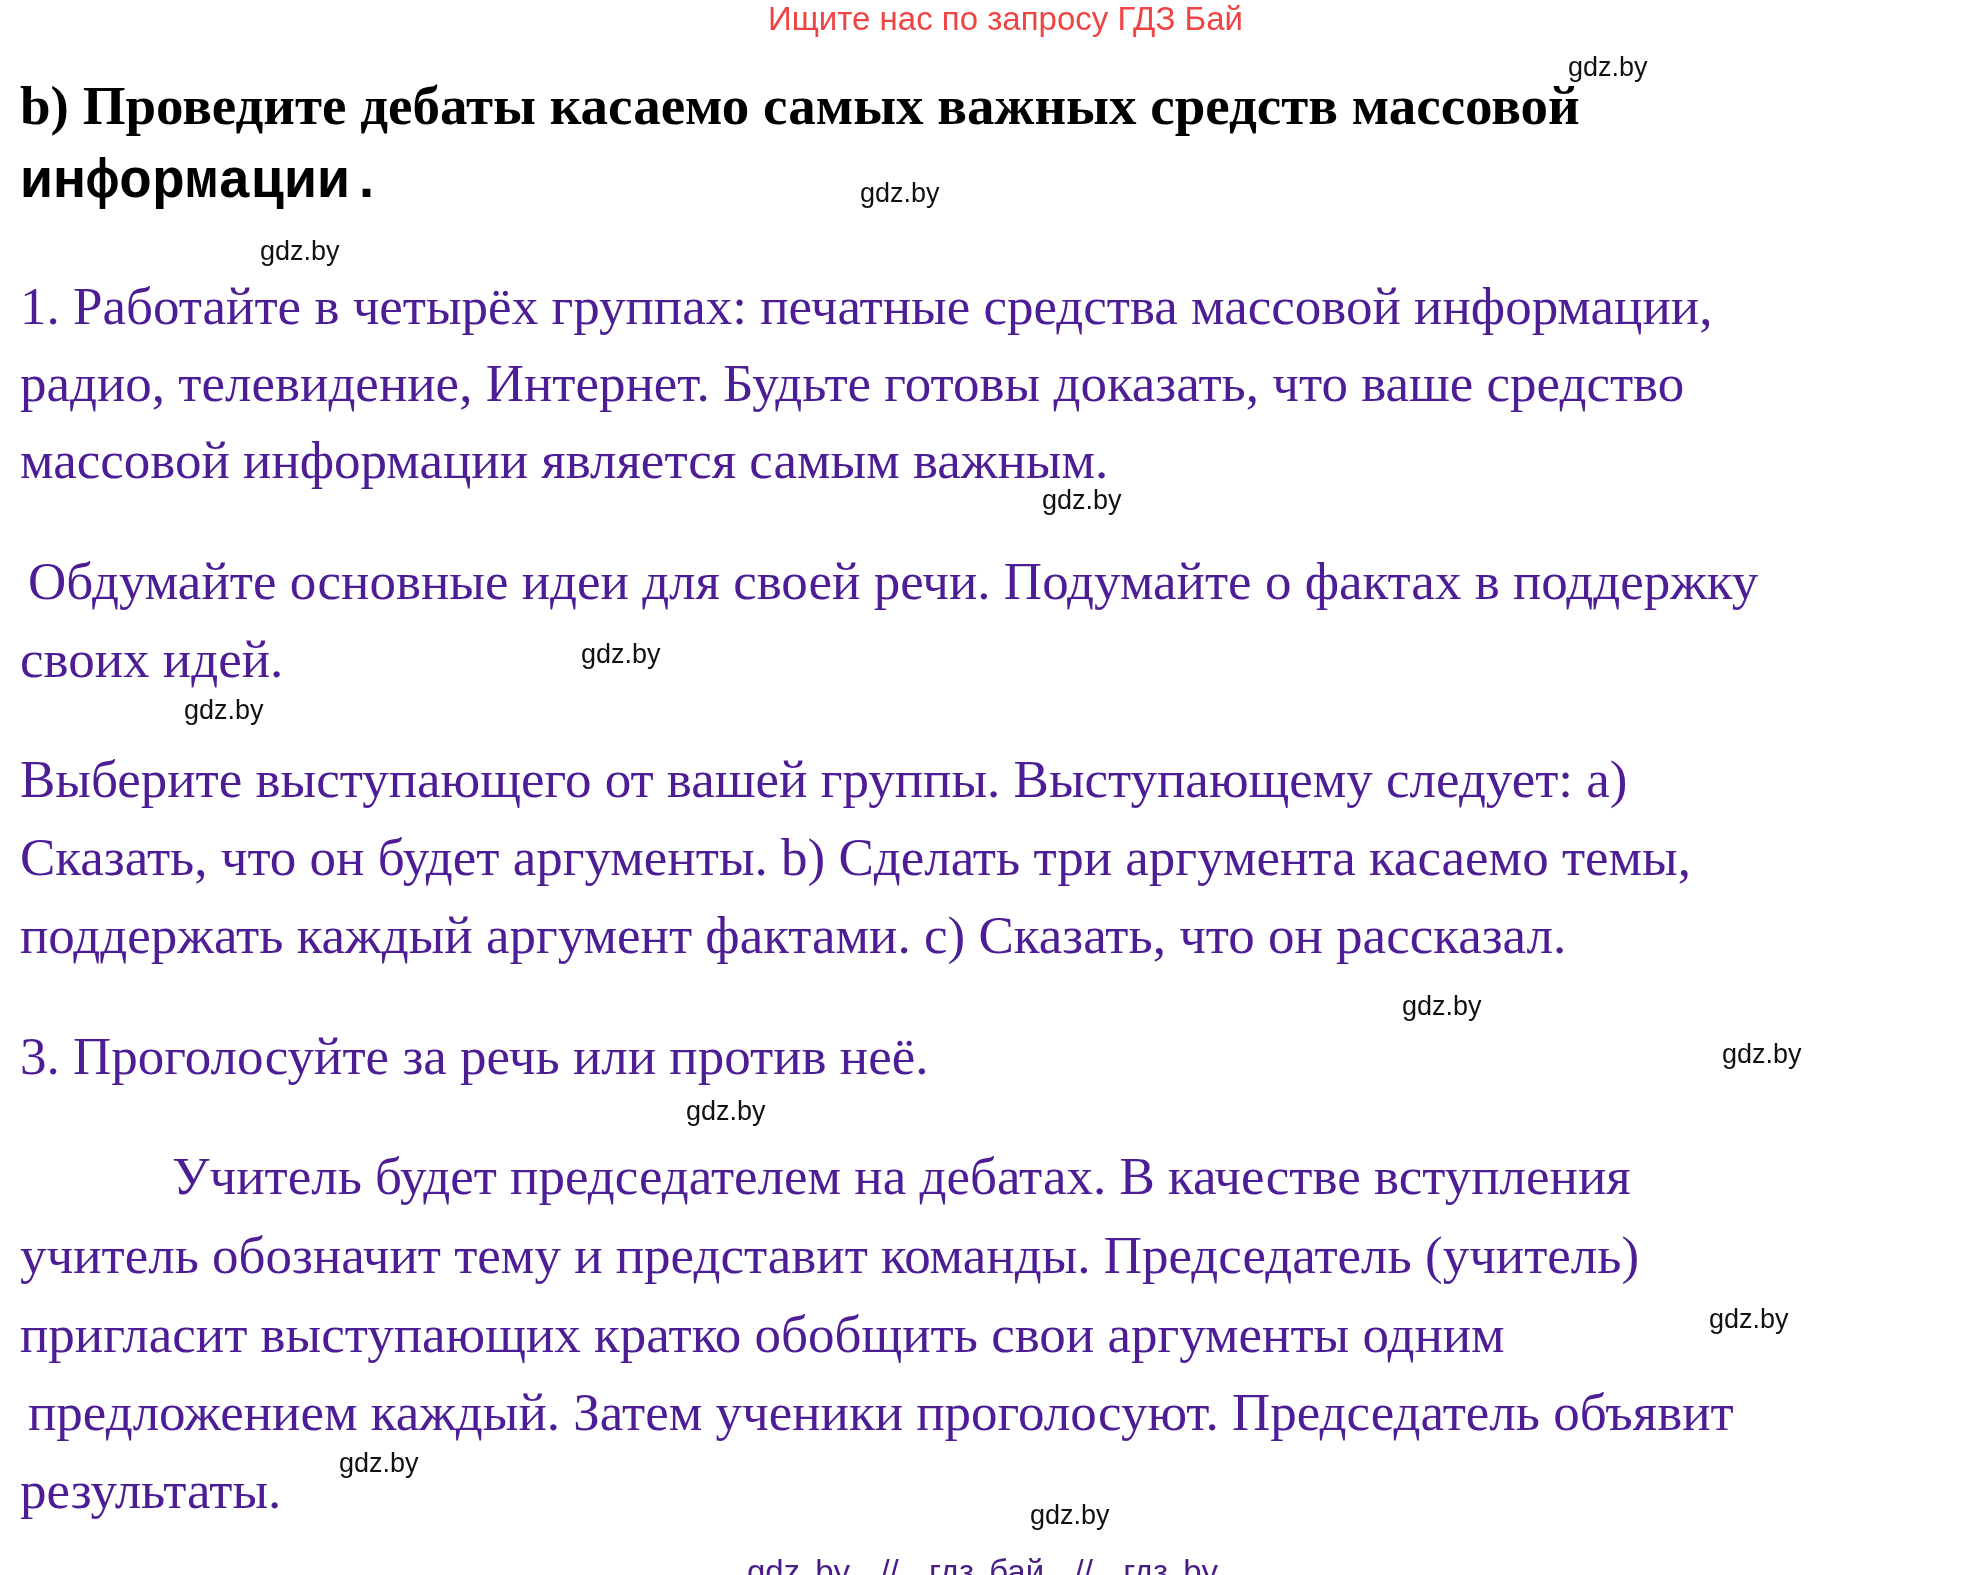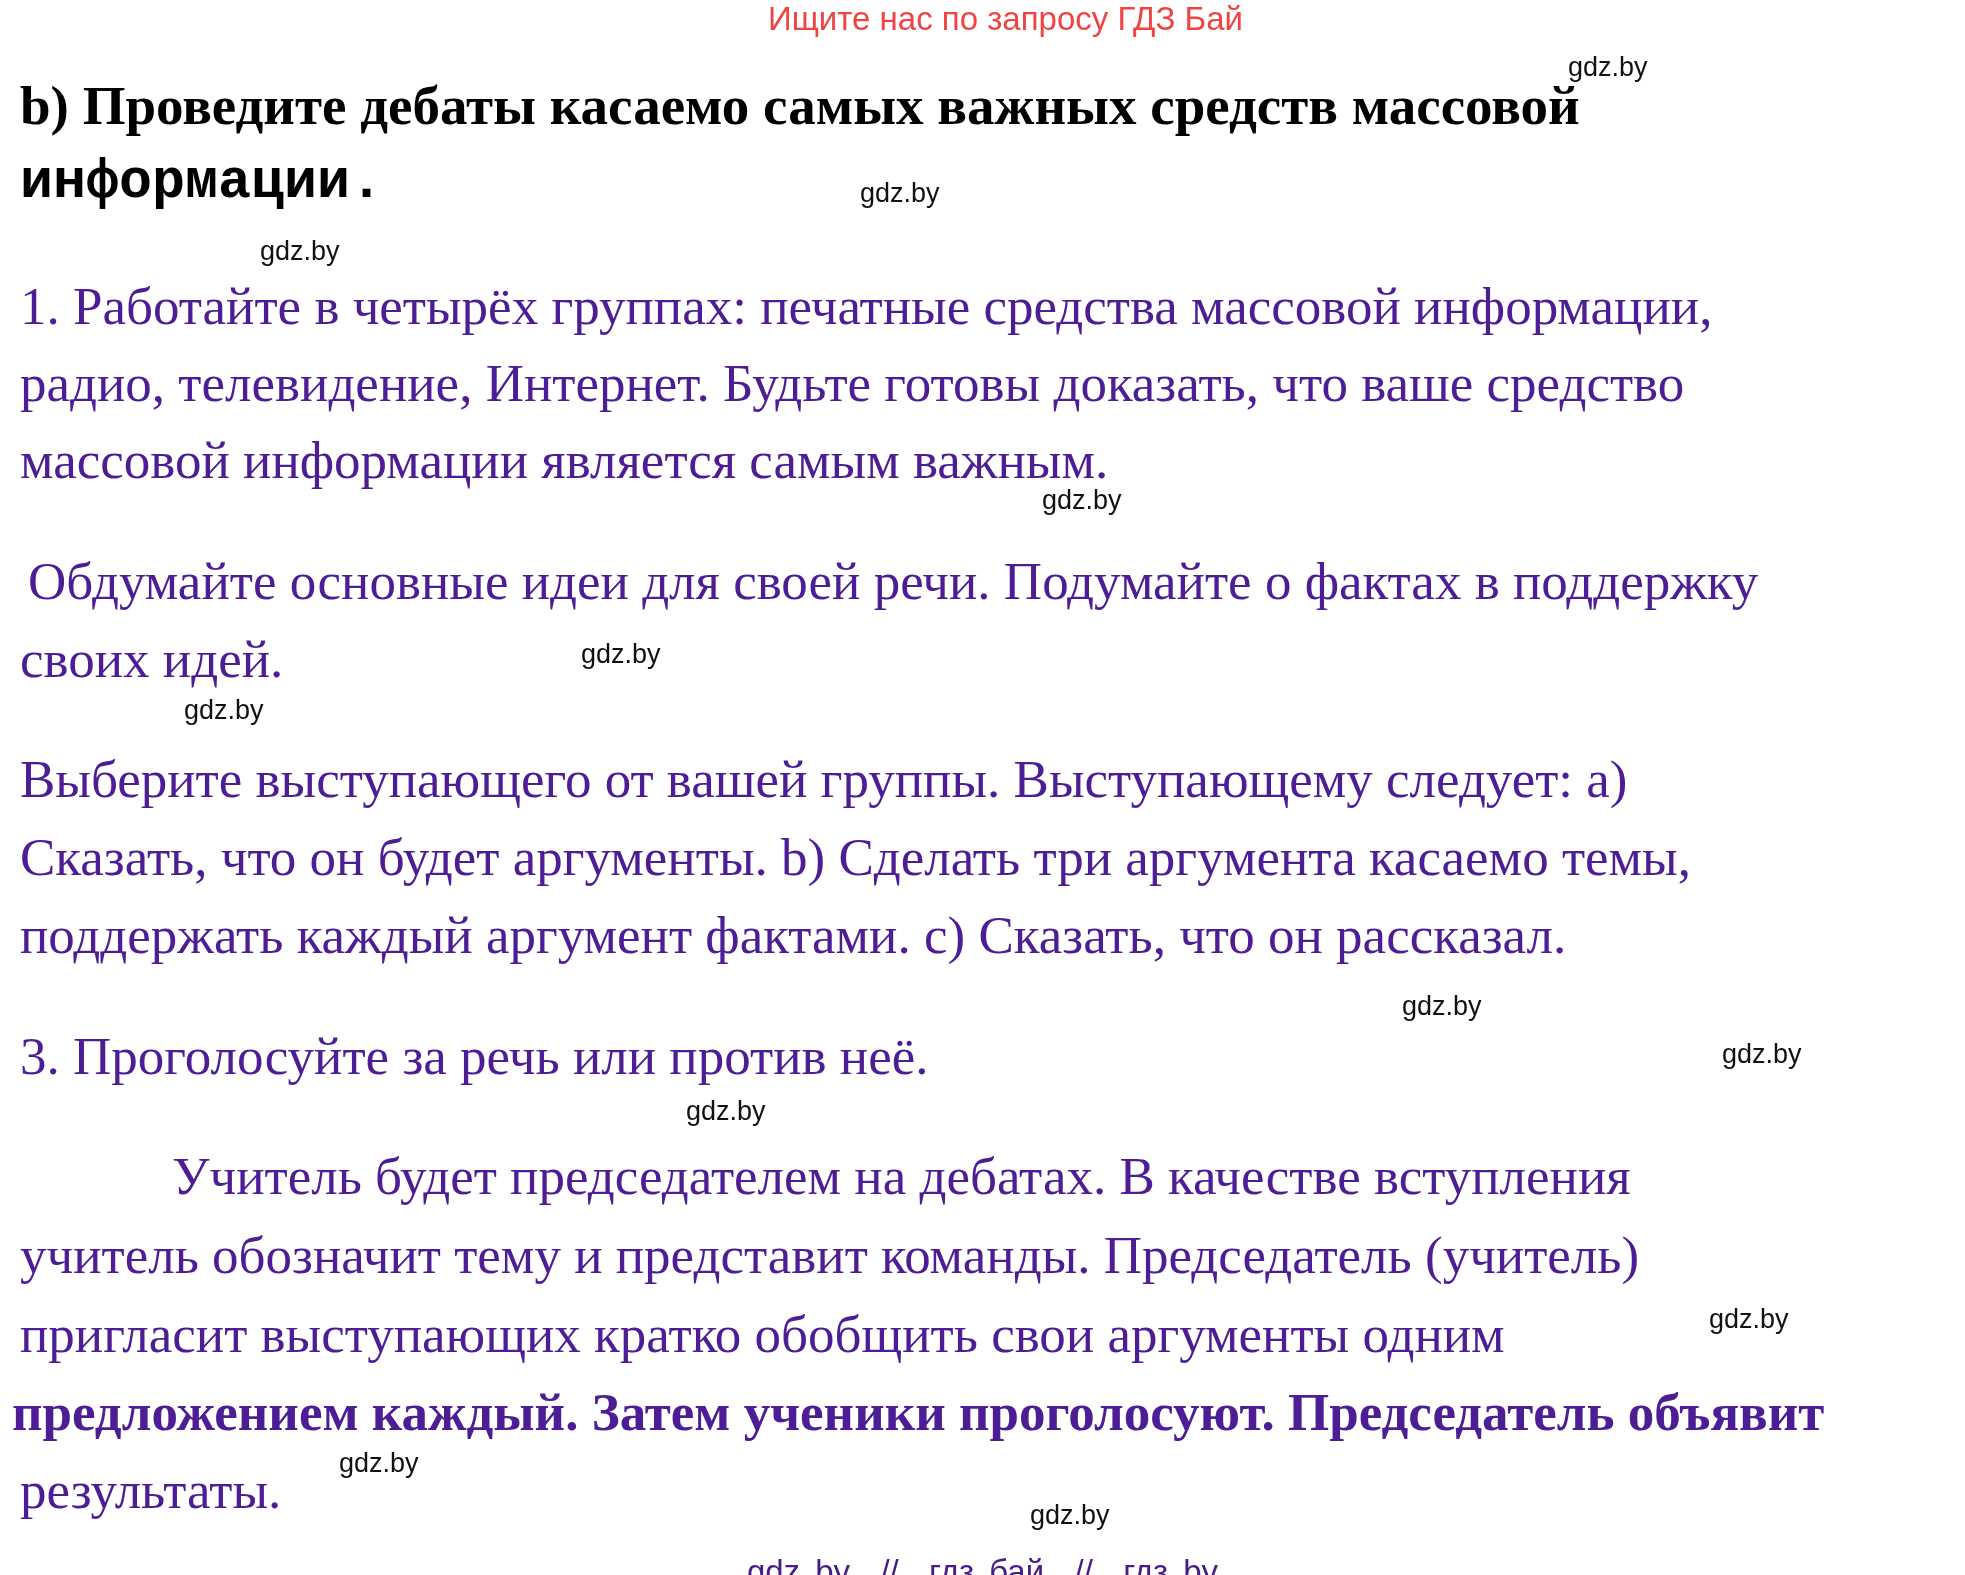--- a/index.html
+++ b/index.html
@@ -28,21 +28,21 @@
 
 <div class="abs body" style="left:20px;top:753px;">Выберите выступающего от вашей группы. Выступающему следует: a)</div>
 <div class="abs body" style="left:20px;top:831px;">Сказать, что он будет аргументы. b) Сделать три аргумента касаемо темы,</div>
 <div class="abs body" style="left:20px;top:909px;">поддержать каждый аргумент фактами. c) Сказать, что он рассказал.</div>
 
 <div class="abs body" style="left:20px;top:1030px;">3. Проголосуйте за речь или против неё.</div>
 
 <div class="abs body" style="left:172px;top:1150px;">Учитель будет председателем на дебатах. В качестве вступления</div>
 <div class="abs body" style="left:20px;top:1229px;">учитель обозначит тему и представит команды. Председатель (учитель)</div>
 <div class="abs body" style="left:20px;top:1308px;">пригласит выступающих кратко обобщить свои аргументы одним</div>
-<div class="abs body" style="left:12px;top:1386px;font-weight:bold;">предложением каждый. Затем ученики проголосуют. Председатель объявит</div>
+<div class="abs body" style="left:28px;top:1386px;">предложением каждый. Затем ученики проголосуют. Председатель объявит</div>
 <div class="abs body" style="left:20px;top:1464px;">результаты.</div>
 
 <div class="abs wm" style="left:1568px;top:54px;">gdz.by</div>
 <div class="abs wm" style="left:860px;top:180px;">gdz.by</div>
 <div class="abs wm" style="left:260px;top:238px;">gdz.by</div>
 <div class="abs wm" style="left:1042px;top:487px;">gdz.by</div>
 <div class="abs wm" style="left:581px;top:641px;">gdz.by</div>
 <div class="abs wm" style="left:184px;top:697px;">gdz.by</div>
 <div class="abs wm" style="left:1402px;top:993px;">gdz.by</div>
 <div class="abs wm" style="left:1722px;top:1041px;">gdz.by</div>

